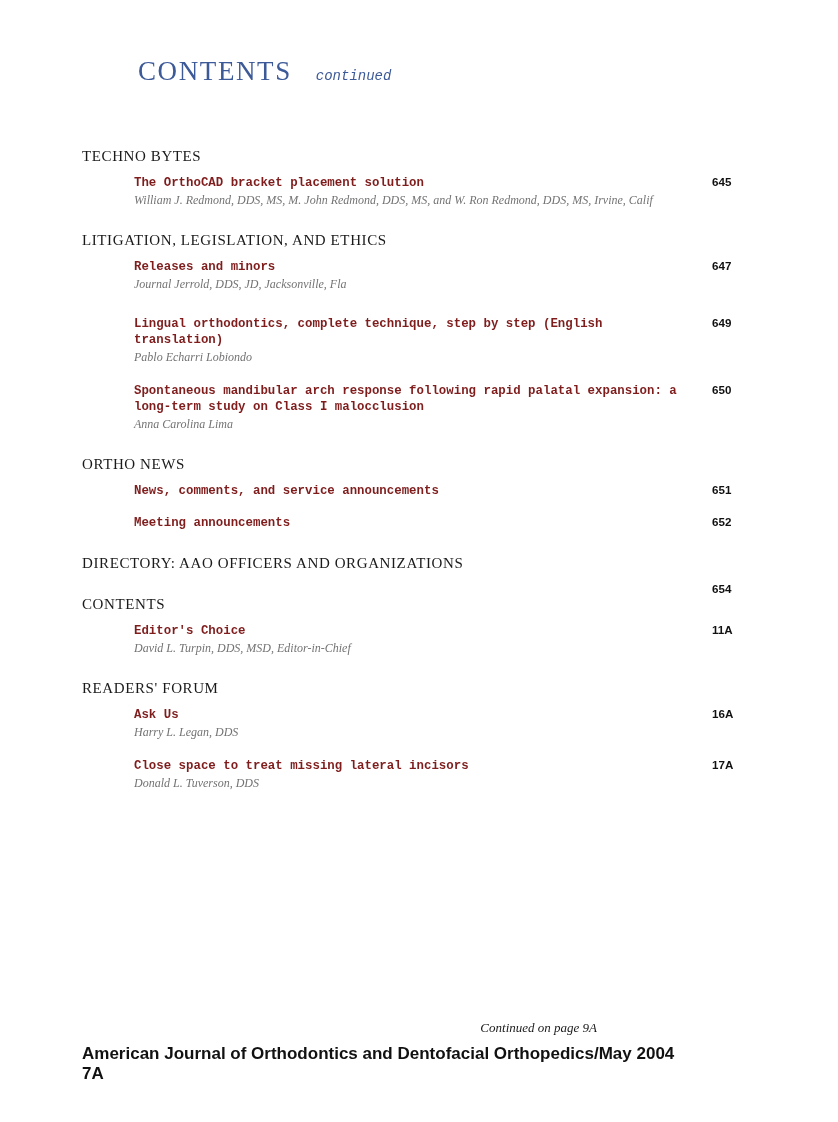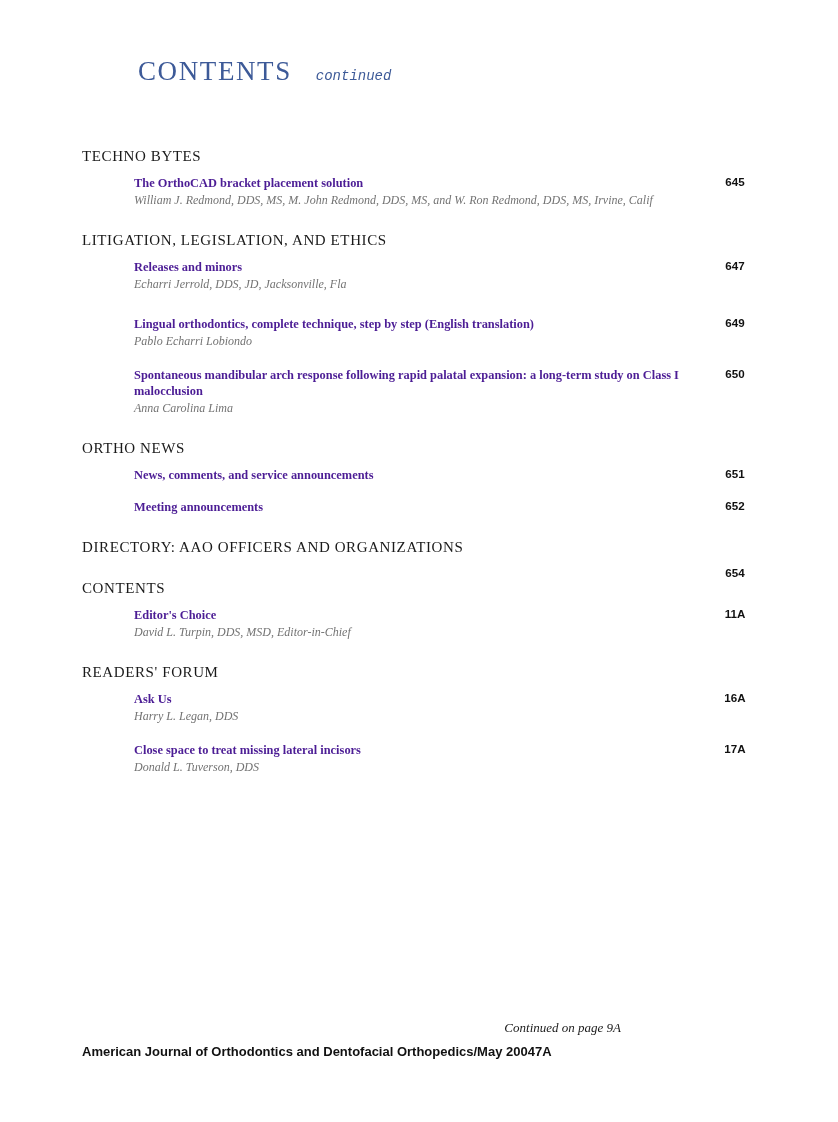--- a/index.html
+++ b/index.html
@@ -71,70 +71,72 @@
 
   .entry {
     position: relative;
     padding-left: 52px;
     padding-right: 60px;
     margin-bottom: 14px;
   }
   .entry:last-child { margin-bottom: 0; }
 
   .entry-title {
-    font-family: Liberation Serif, serif;
+    font-family: Liberation Mono, monospace;
     font-size: 12.4px;
     line-height: 16px;
-    color: #4c1d95;
+    color: #7f1d1d;
     font-weight: bold;
   }
   .entry-authors {
     font-family: "Liberation Serif", serif;
     font-style: italic;
     font-size: 12px;
     line-height: 15px;
     color: #737373;
     margin-top: 2px;
   }
   .entry-page {
     position: absolute;
     right: 0;
     top: 0;
     font-family: "Liberation Sans", sans-serif;
     font-size: 11.6px;
     font-weight: bold;
     color: #111111;
-    text-align: center;
+    text-align: left;
     width: 46px;
   }
 
   
   .gap-lg { margin-top: 30px; }
 
   
   .continued-note {
     position: absolute;
-    right: 72px;
+    right: 96px;
     top: 1020px;
     font-family: "Liberation Serif", serif;
     font-style: italic;
     font-size: 13px;
     color: #1a1a1a;
   }
   .footer {
     position: absolute;
     left: 82px;
     top: 1044px;
     width: 676px;
     display: flex;
+    justify-content: space-between;
     align-items: baseline;
     font-family: "Liberation Sans", sans-serif;
-    font-size: 13px;
+    font-size: 17px;
     font-weight: bold;
     color: #111111;
+    flex-direction: column;
   }
 </style>
 </head>
 <body>
 
 <div class="page">
 
   <div class="masthead">
     <span class="masthead-title">CONTENTS</span>
     <span class="masthead-continued">continued</span>
@@ -148,21 +150,21 @@
         <div class="entry-title">The OrthoCAD bracket placement solution</div>
         <div class="entry-authors">William J. Redmond, DDS, MS, M. John Redmond, DDS, MS, and W. Ron Redmond, DDS, MS, Irvine, Calif</div>
         <div class="entry-page">645</div>
       </div>
     </div>
 
     <div class="section gap-lg">
       <h2 class="section-head">LITIGATION, LEGISLATION, AND ETHICS</h2>
       <div class="entry">
         <div class="entry-title">Releases and minors</div>
-        <div class="entry-authors">Echarri Jerrold, DDS, JD, Jacksonville, Fla</div>
+        <div class="entry-authors">Journal Jerrold, DDS, JD, Jacksonville, Fla</div>
         <div class="entry-page">647</div>
       </div>
     </div>
 
     <div class="section gap-lg">
       <div class="entry">
         <div class="entry-title">Lingual orthodontics, complete technique, step by step (English translation)</div>
         <div class="entry-authors">Pablo Echarri Lobiondo</div>
         <div class="entry-page">649</div>
       </div>

